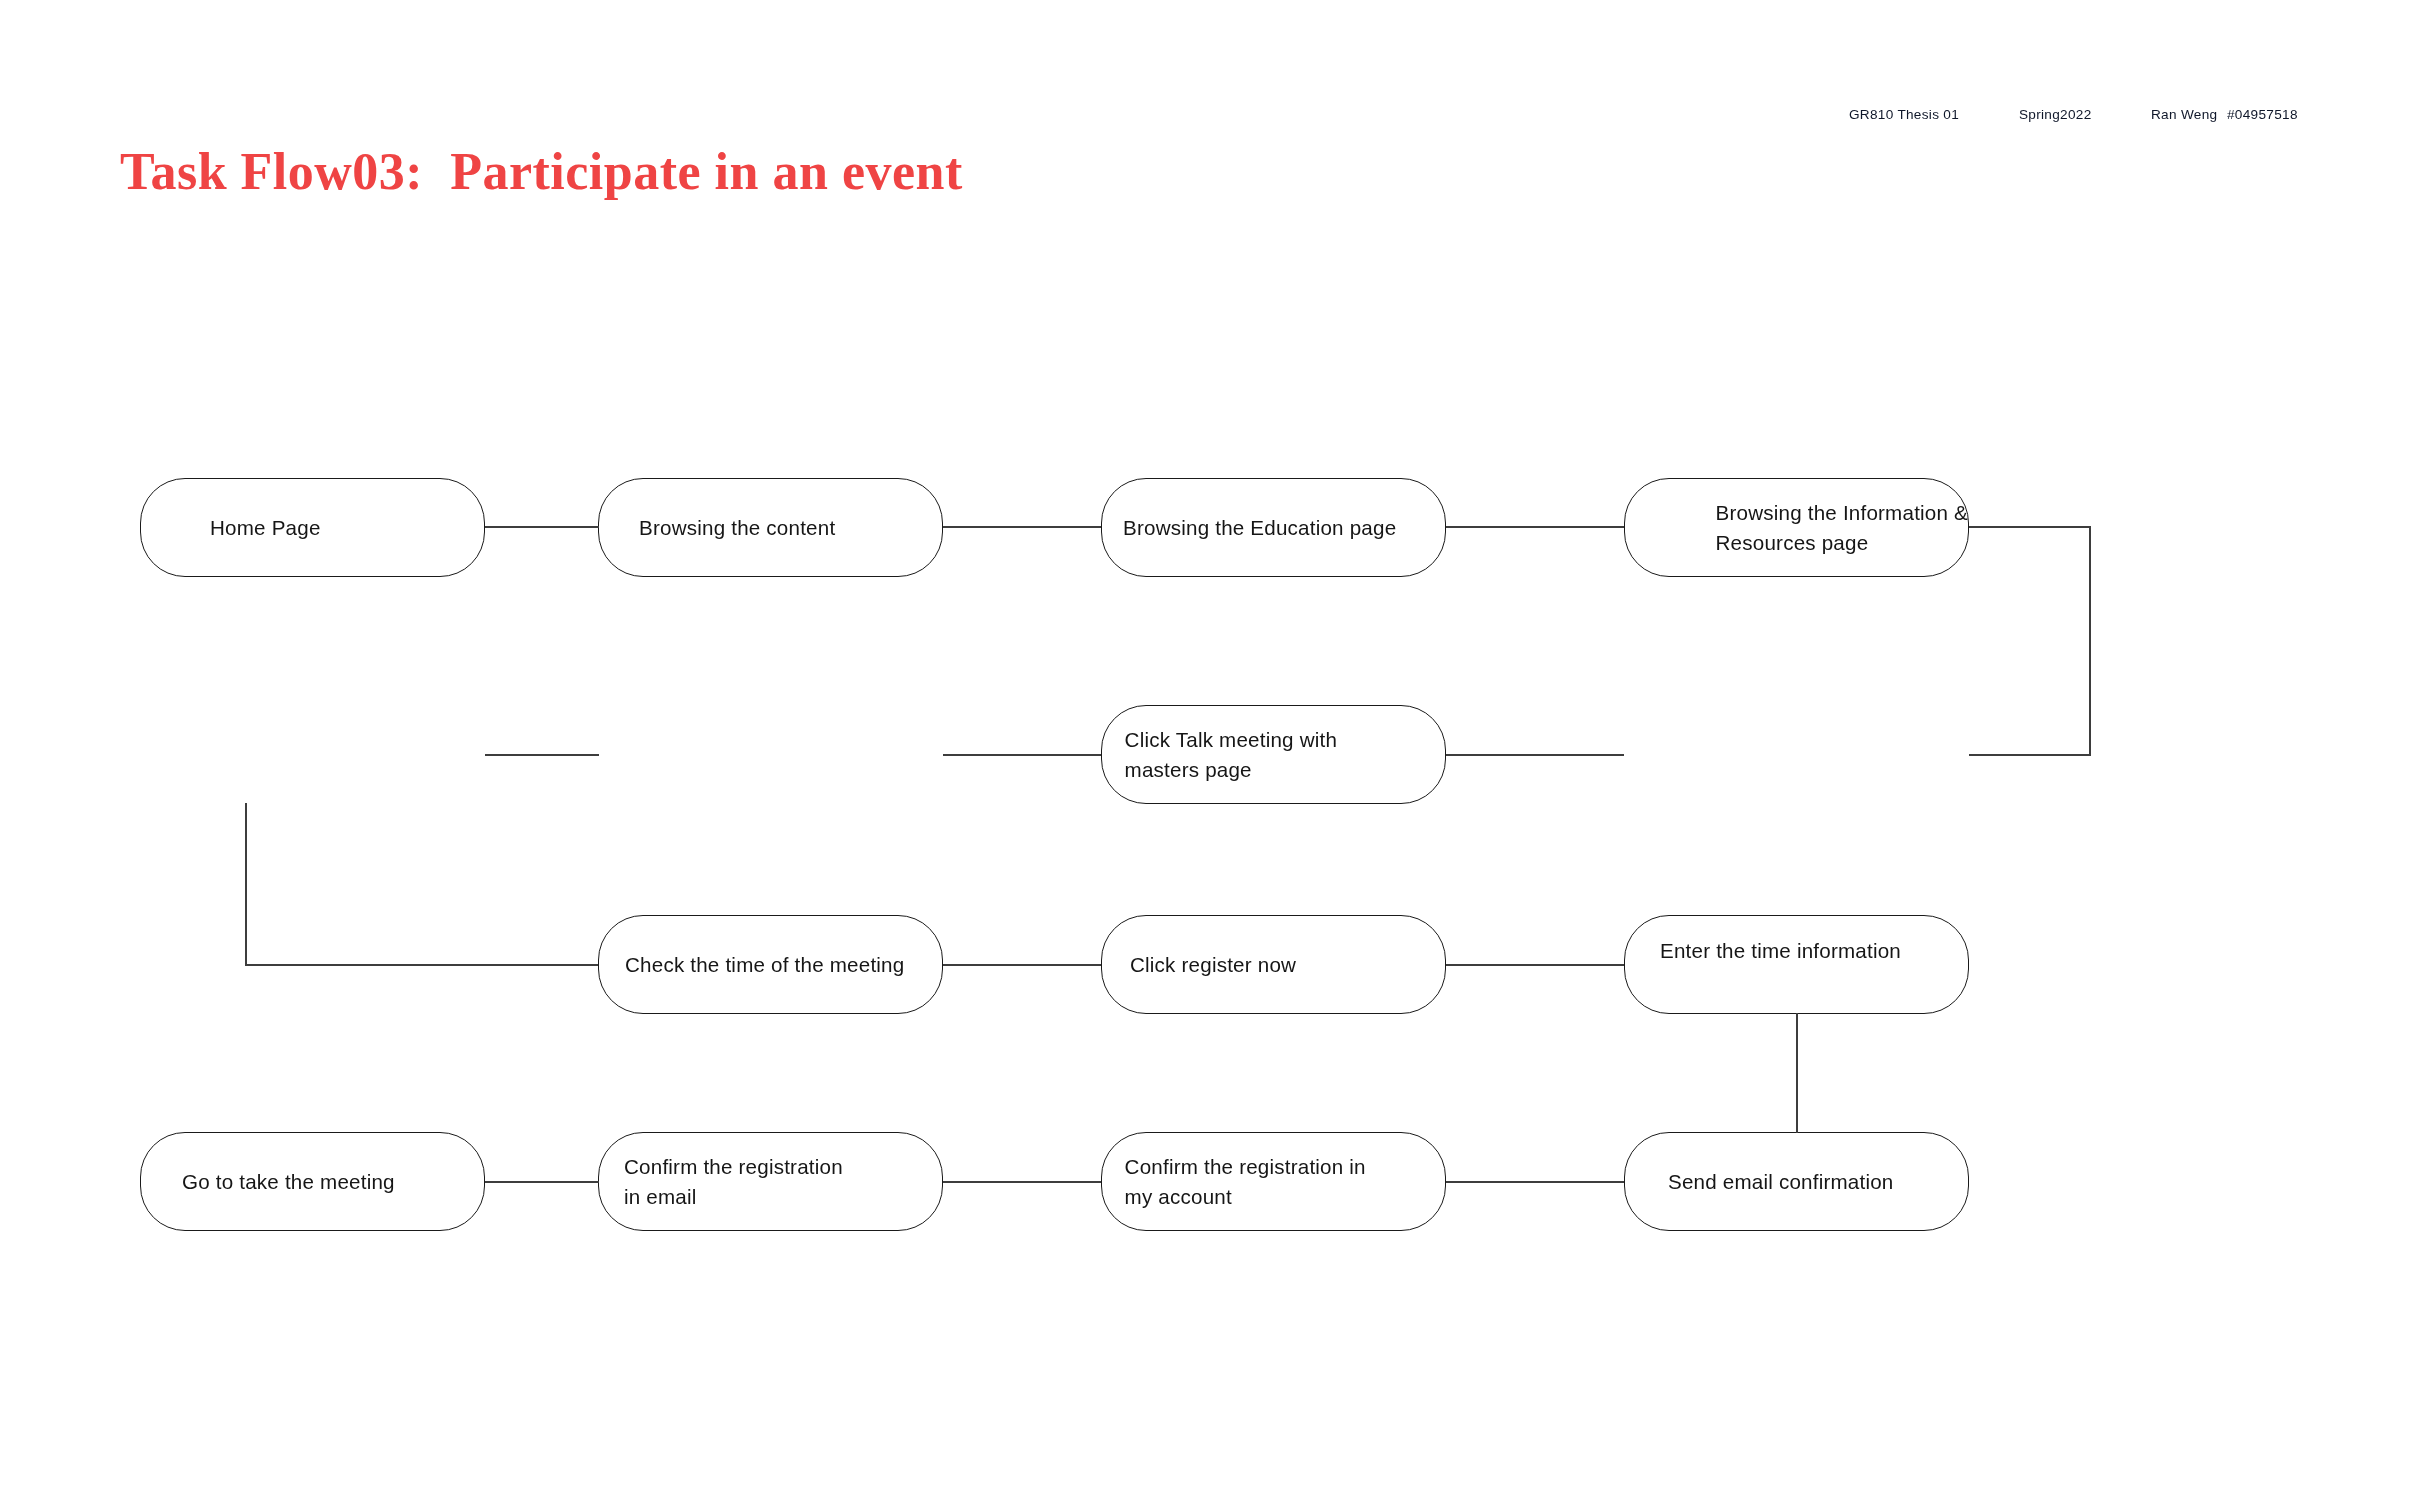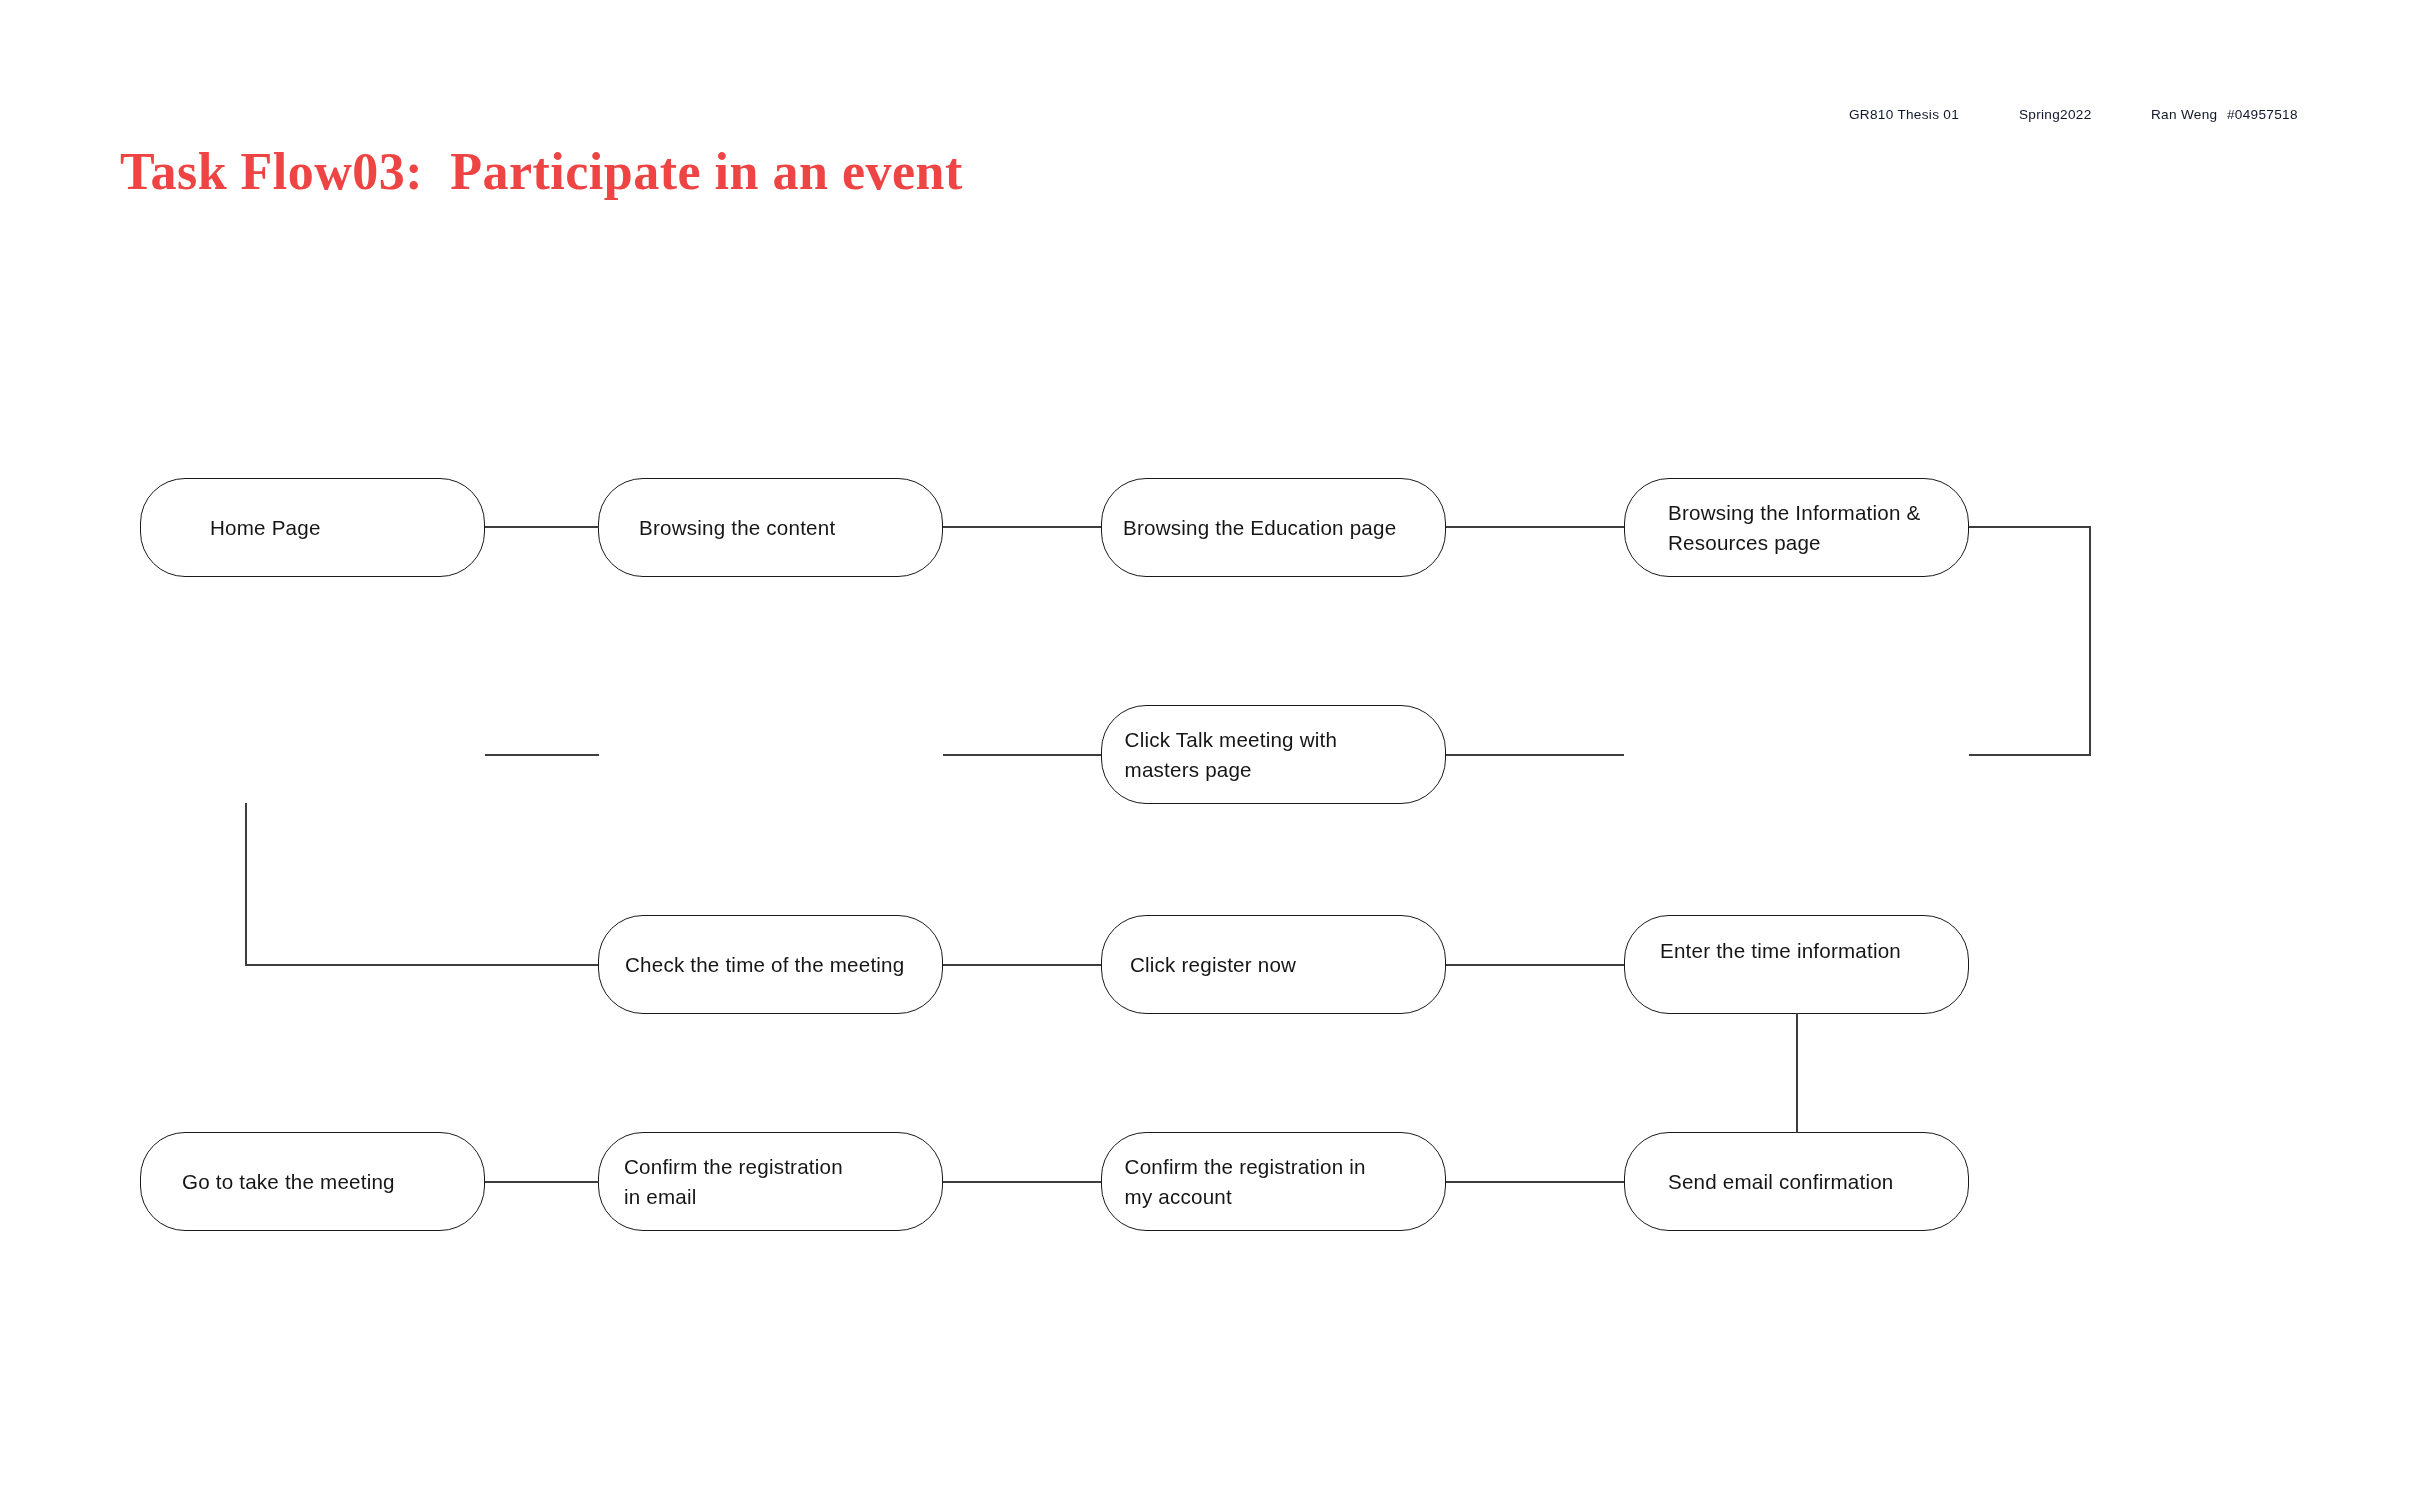--- a/index.html
+++ b/index.html
@@ -51,21 +51,21 @@
 
   <div class="node" style="left:140px;top:478px;padding-left:69px;">
     <span>Home Page</span>
   </div>
   <div class="node" style="left:598px;top:478px;padding-left:40px;">
     <span>Browsing the content</span>
   </div>
   <div class="node" style="left:1101px;top:478px;padding-left:21px;">
     <span>Browsing the Education page</span>
   </div>
-  <div class="node" style="left:1624px;top:478px;padding-left:43px;">
+  <div class="node" style="left:1624px;top:478px;padding-left:43px;justify-content:flex-end;">
     <span>Browsing the Information &amp;
 Resources page</span>
   </div>
 
   <div class="node" style="left:1101px;top:705px;padding-left:22.6px;">
     <span>Click Talk meeting with
 masters page</span>
   </div>
 
   <div class="node" style="left:598px;top:915px;padding-left:26px;">

